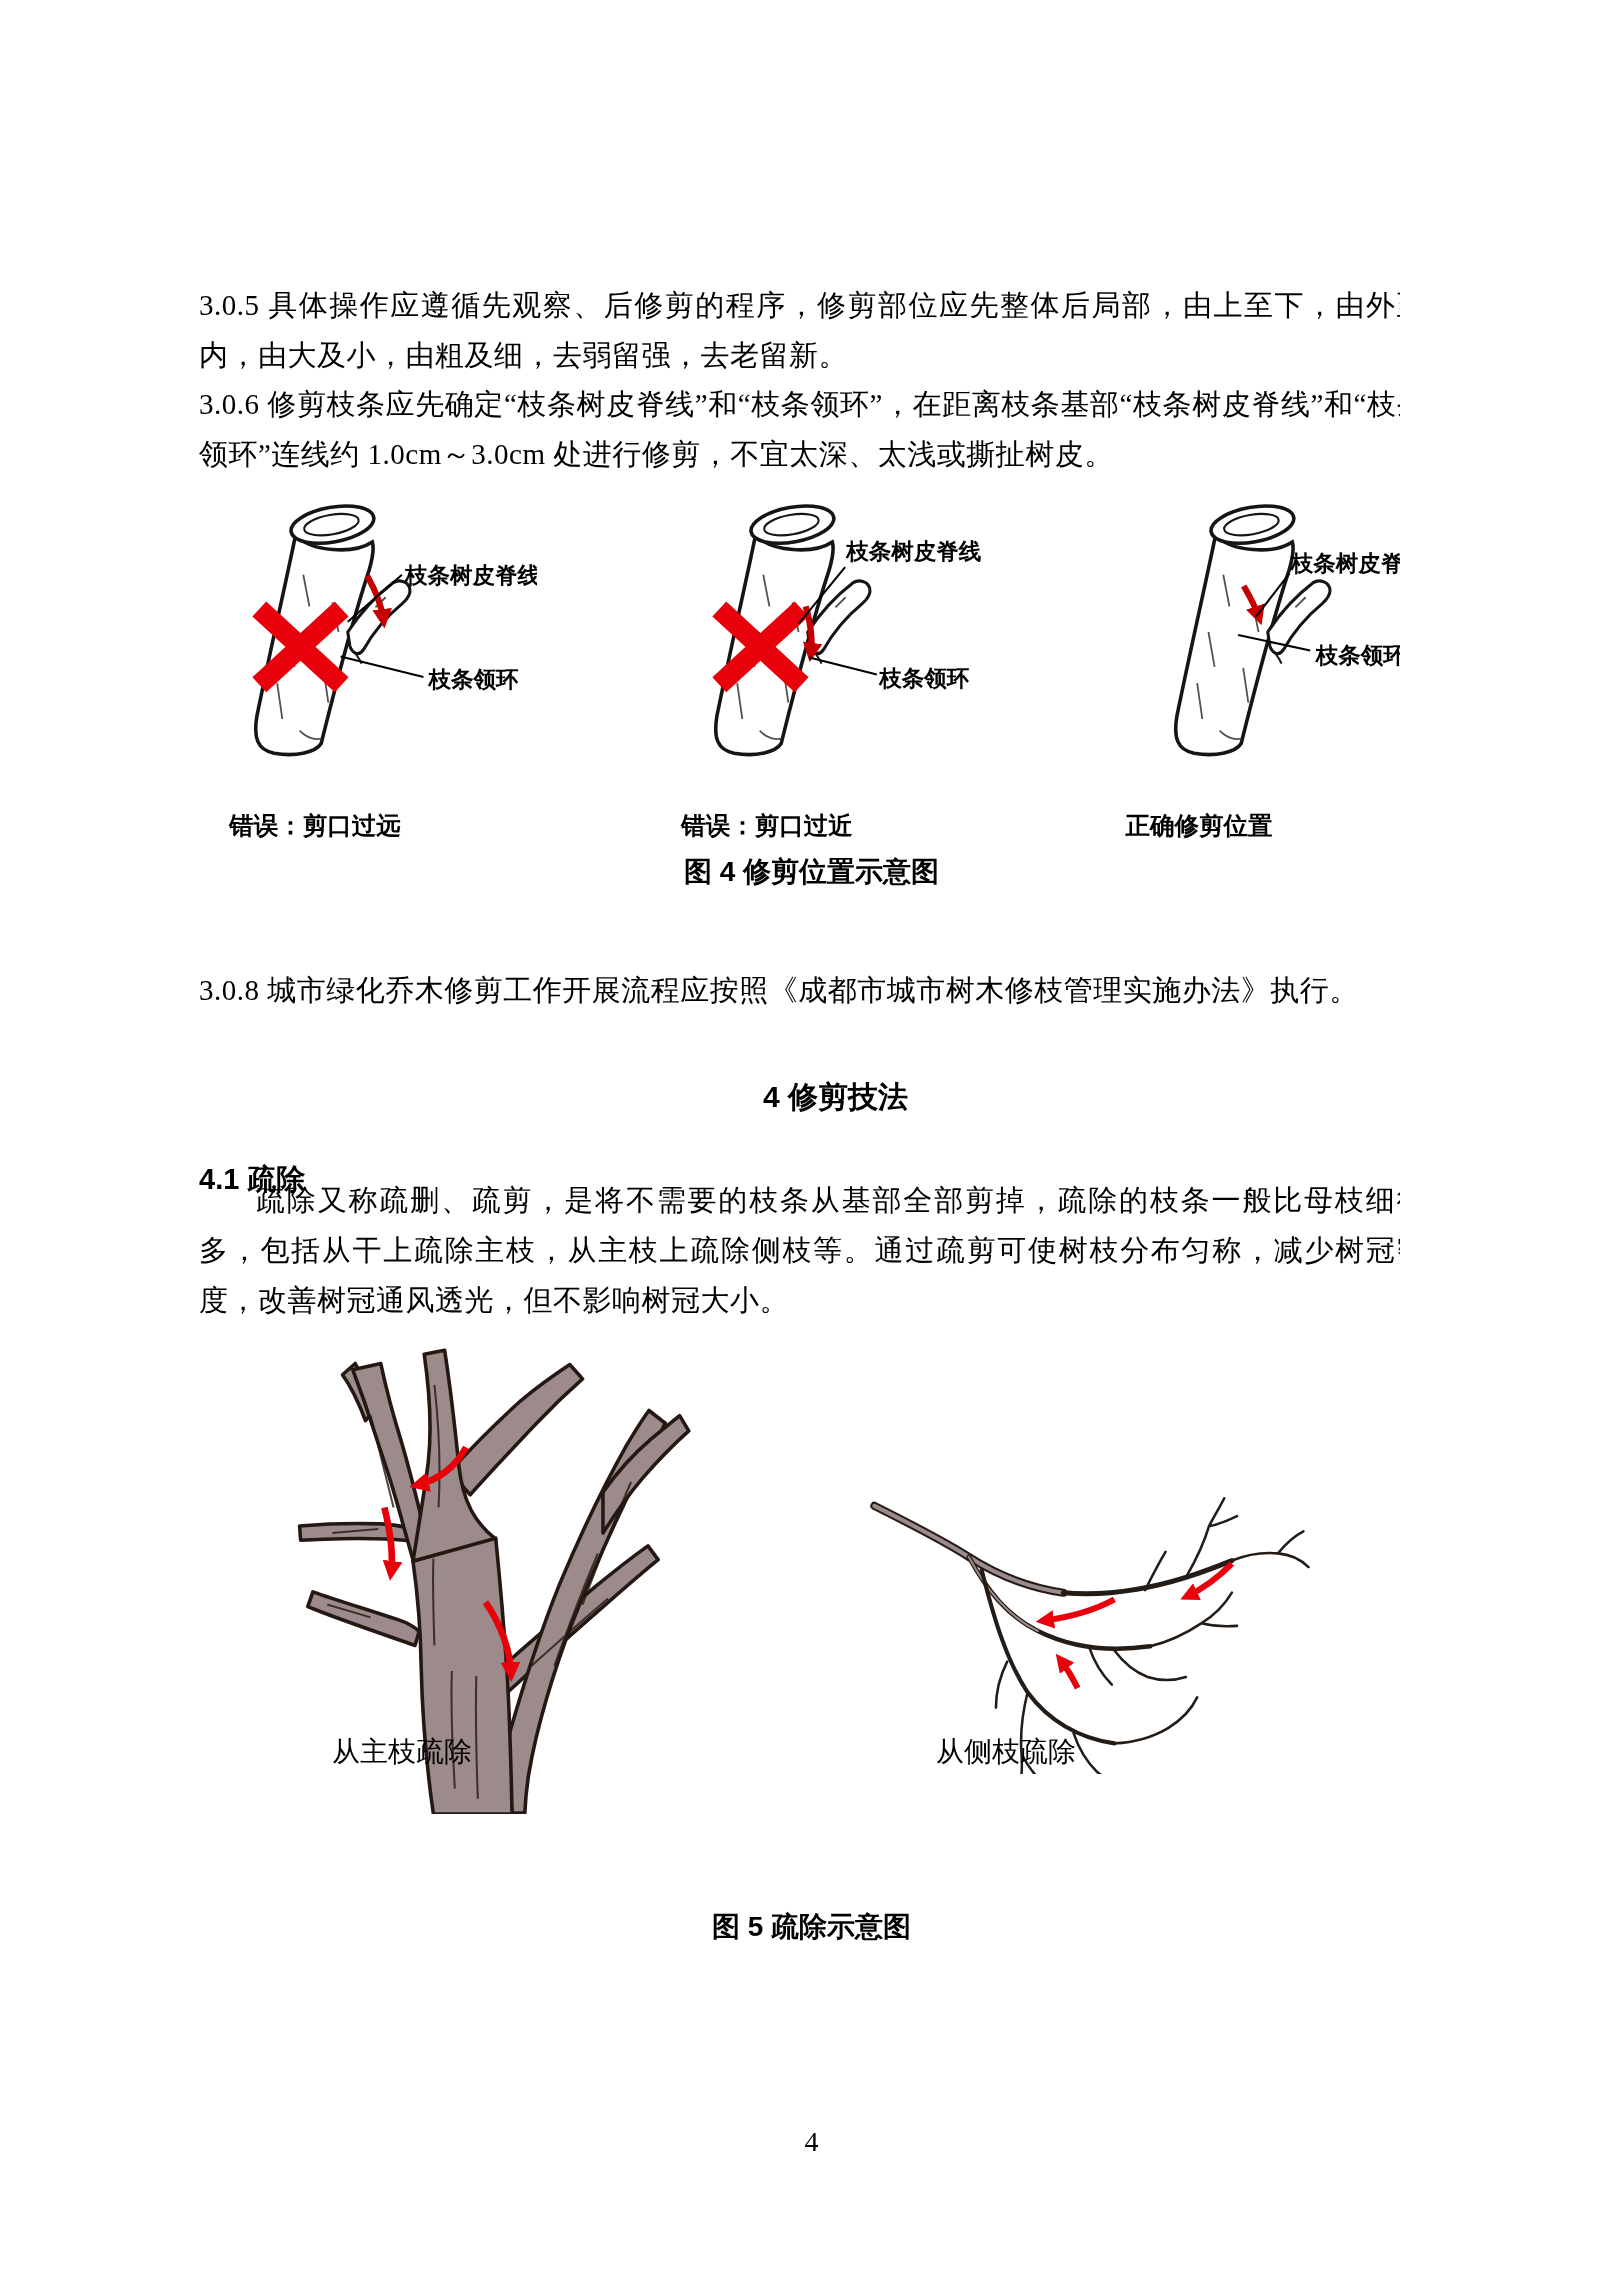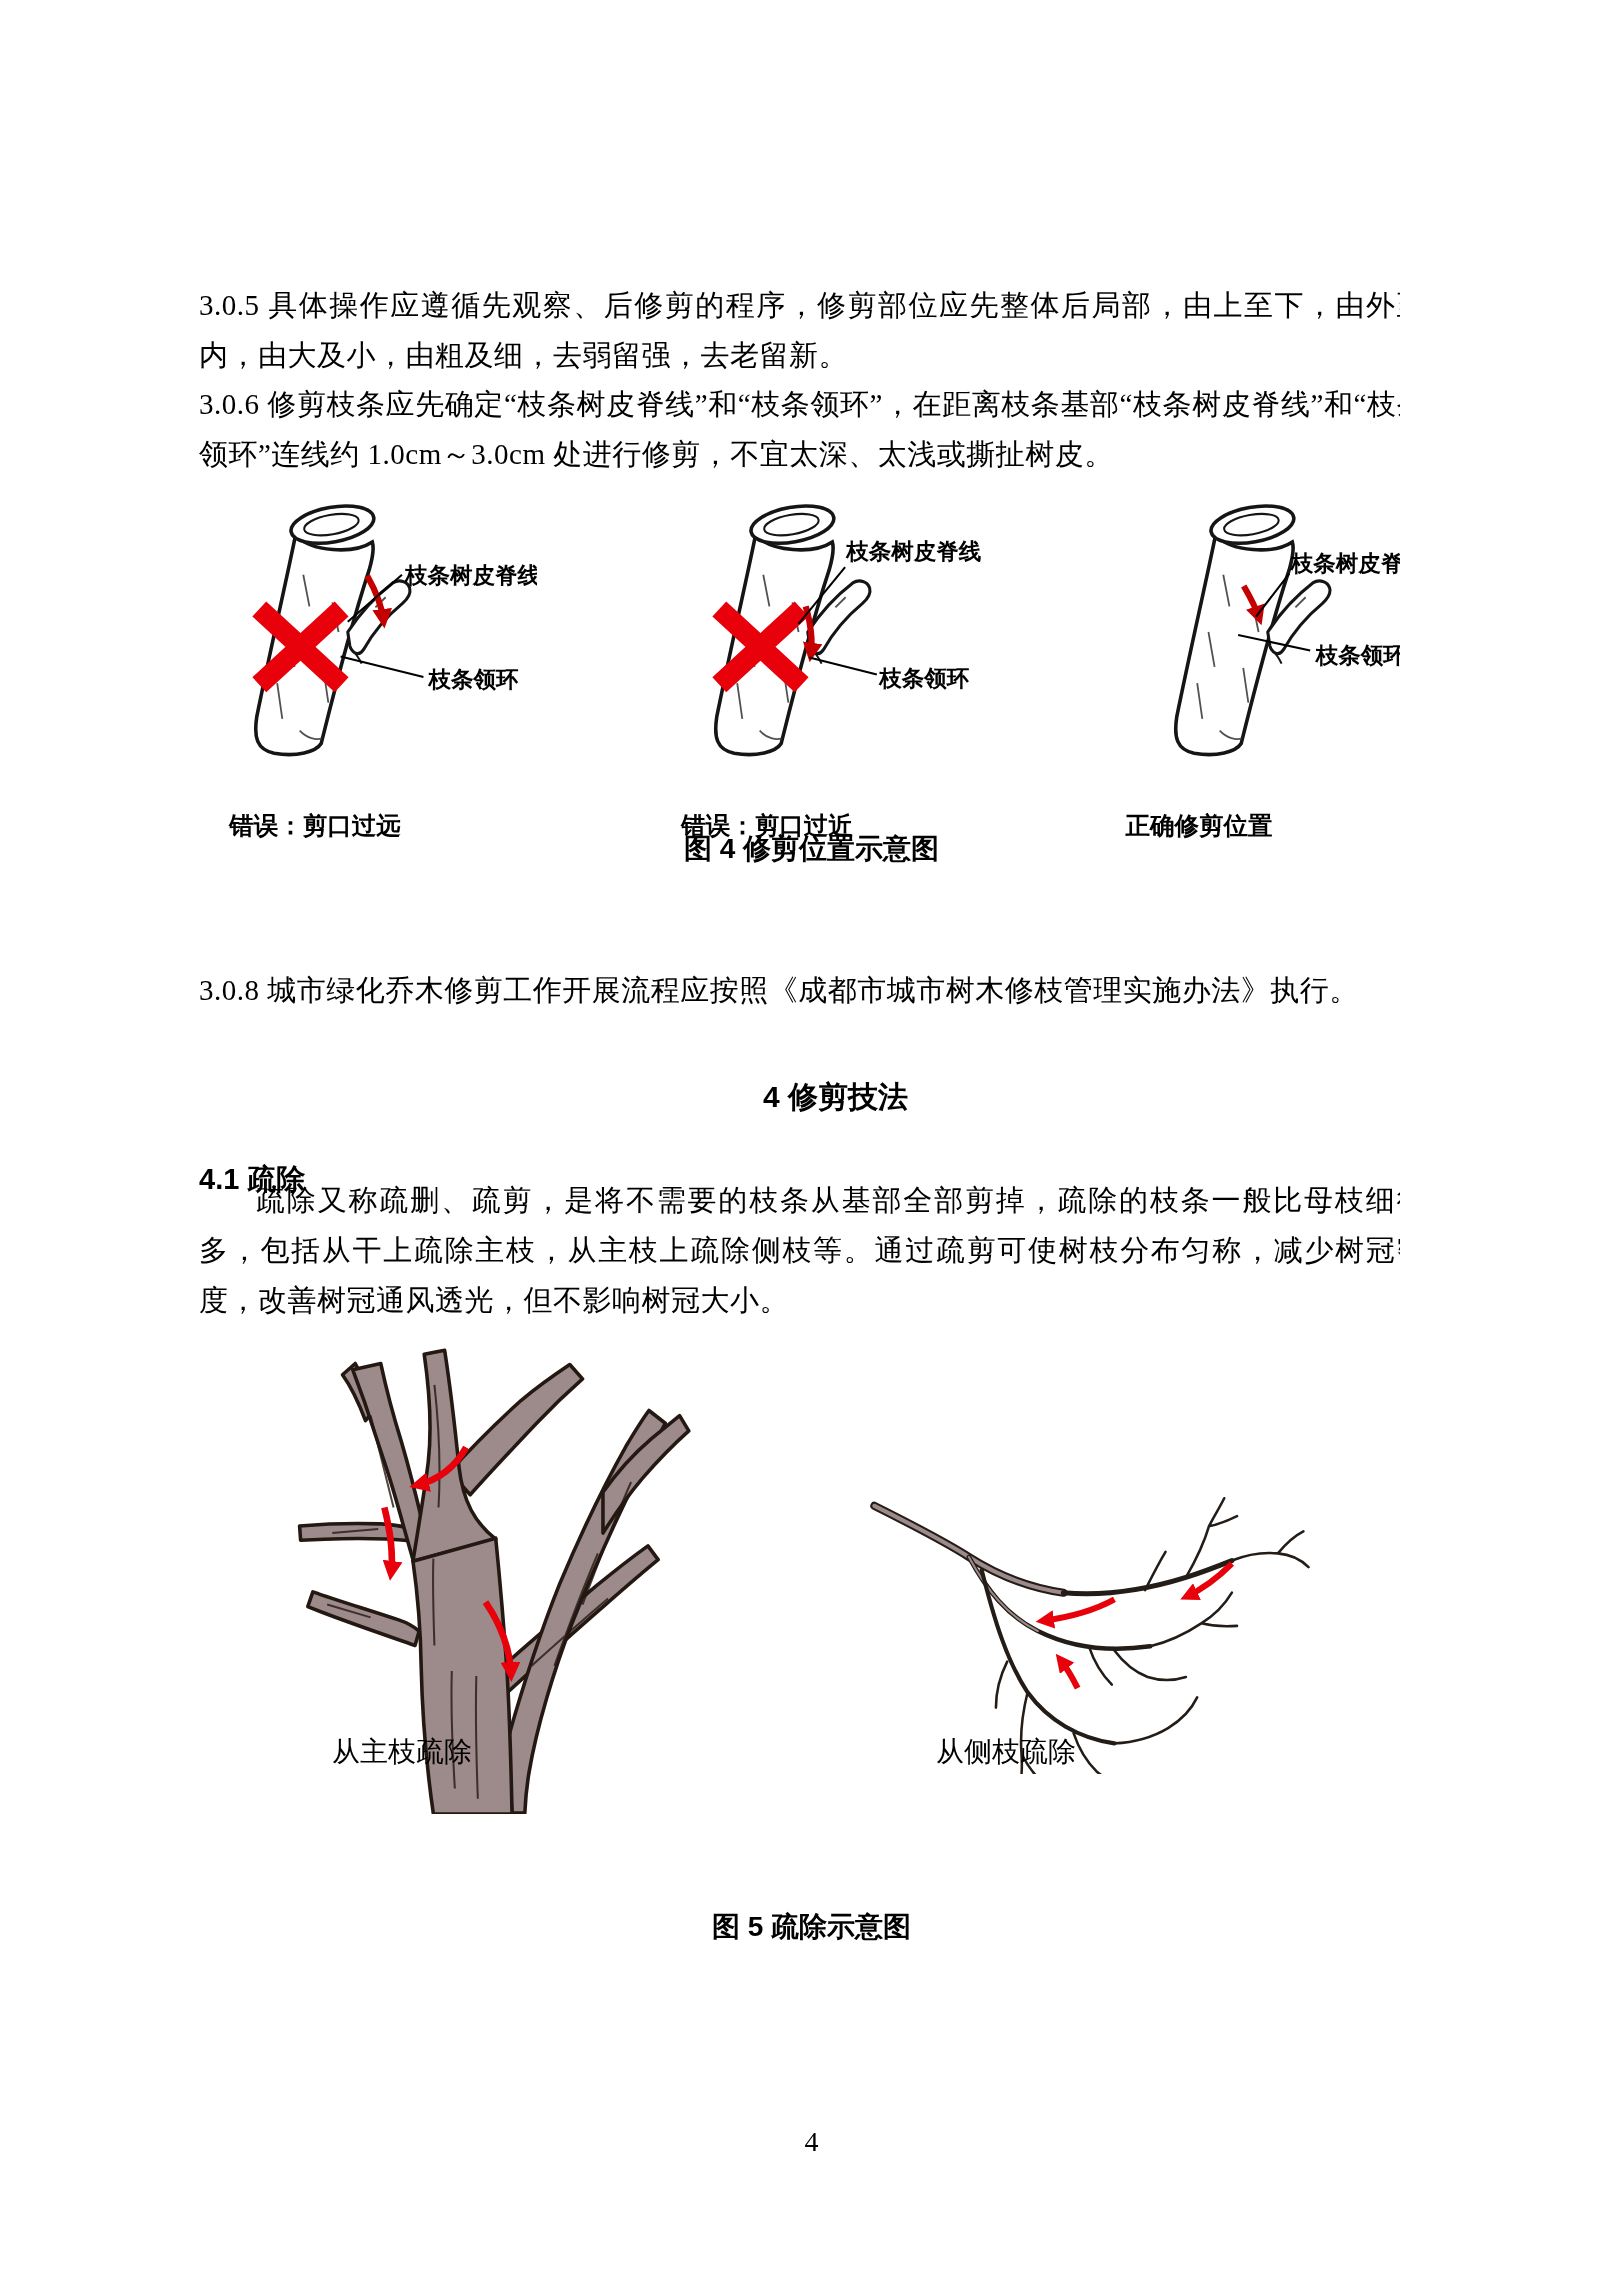--- a/index.html
+++ b/index.html
@@ -114,21 +114,21 @@
     <path d="M 372,148 L 307,232" stroke="#000" stroke-width="4"></path>
     <path d="M 272,268 L 413,298" stroke="#000" stroke-width="4"></path>
     <text class="svg-label" x="375" y="142">枝条树皮脊</text>
     <text class="svg-label" x="424" y="322">枝条领环</text>
   </svg>
 
   <div class="panel-caption h-sans" style="left:172px">错误：剪口过远</div>
   <div class="panel-caption h-sans" style="left:624px">错误：剪口过近</div>
   <div class="panel-caption h-sans" style="left:1056px">正确修剪位置</div>
 
-  <div class="center-band h-sans fig-main-caption" style="top:799px">图 4 修剪位置示意图</div>
+  <div class="center-band h-sans fig-main-caption" style="top:822px">图 4 修剪位置示意图</div>
 
   <div class="para" style="top:965px">3.0.8 城市绿化乔木修剪工作开展流程应按照《成都市城市树木修枝管理实施办法》执行。</div>
 
   <div class="center-band h-sans heading4">4 修剪技法</div>
   <div class="heading41 h-sans">4.1 疏除</div>
 
   <div class="para para-indent" style="top:1175px">疏除又称疏删、疏剪，是将不需要的枝条从基部全部剪掉，疏除的枝条一般比母枝细很多，包括从干上疏除主枝，从主枝上疏除侧枝等。通过疏剪可使树枝分布匀称，减少树冠密度，改善树冠通风透光，但不影响树冠大小。</div>
 
   <svg style="position:absolute;left:276px;top:1339px" width="419" height="475" viewBox="0 0 820 930">
     <defs>

